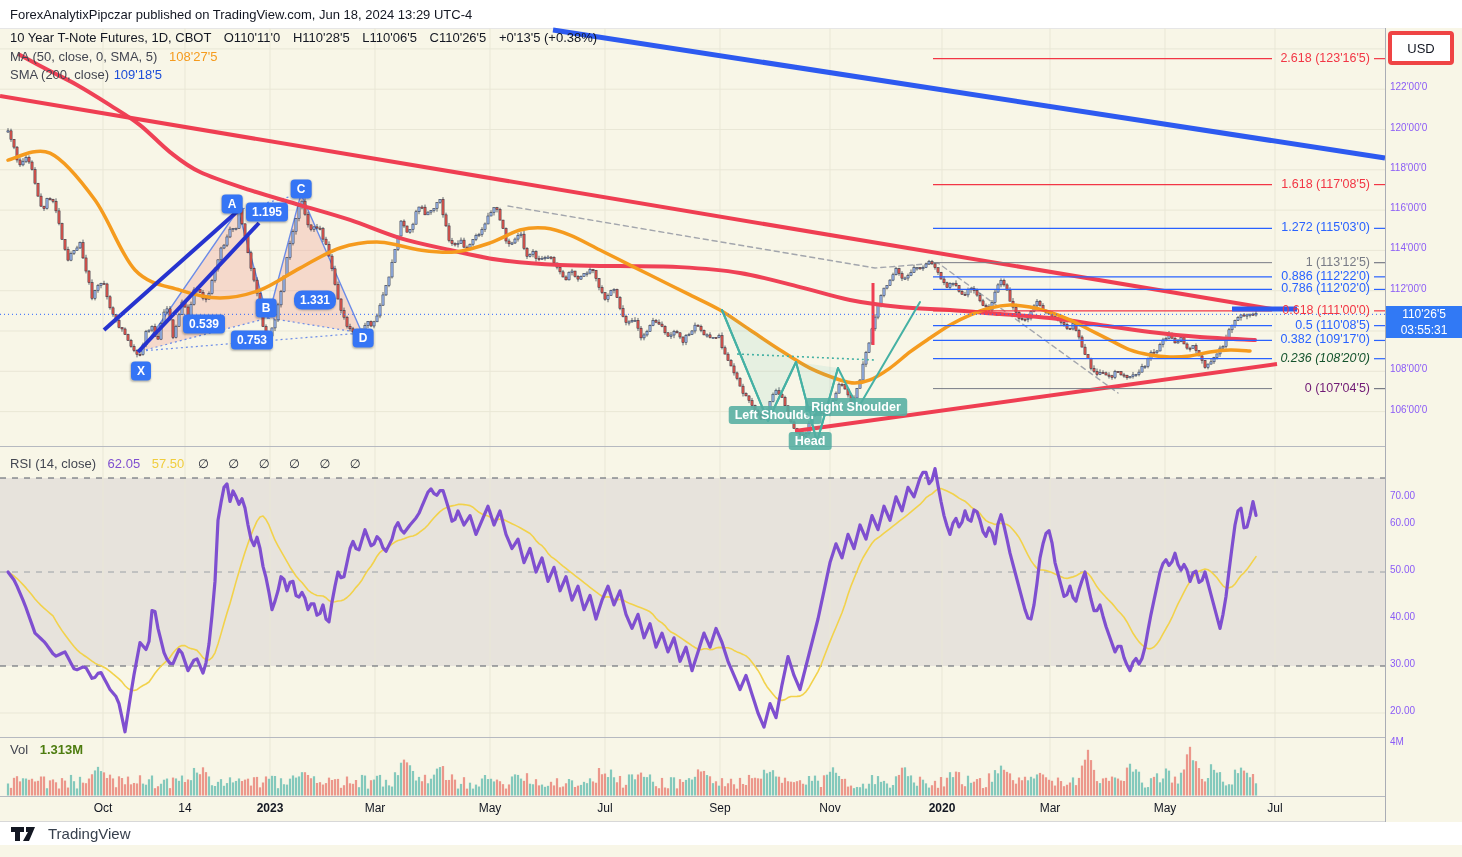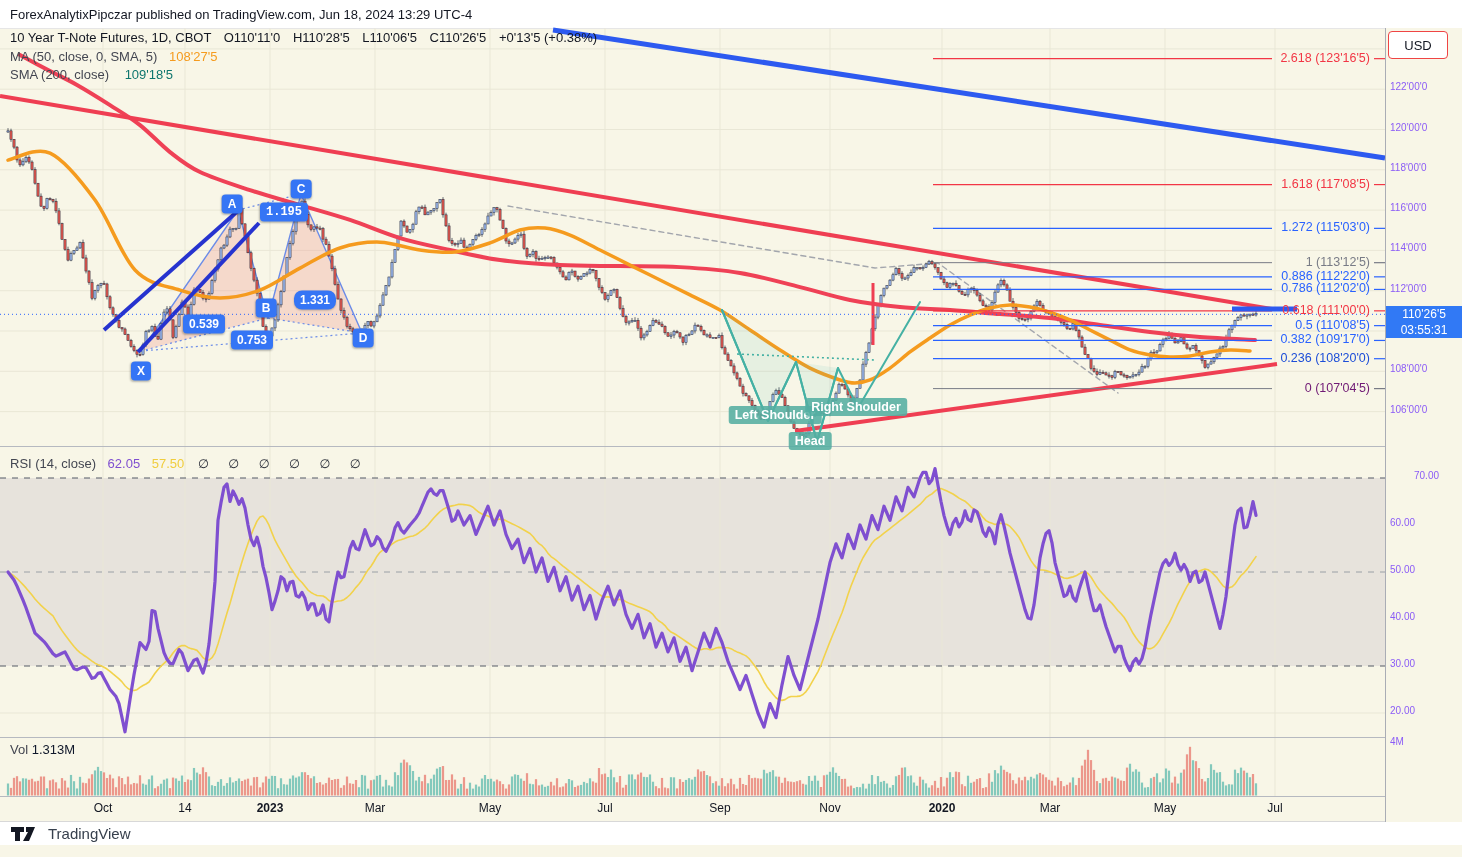--- a/index.html
+++ b/index.html
@@ -8,34 +8,34 @@
   .abs{position:absolute;}
   #topbar{left:0;top:0;width:1462px;height:28px;background:#fff;border-bottom:1px solid #e6e6e6;
           display:flex;align-items:center;}
   #topbar span{margin-left:10px;font-size:13px;color:#131722;}
   #bottombar{left:0;top:822px;width:1462px;height:23px;background:#fff;display:flex;align-items:center;}
   #chart-svg{left:0;top:0;}
   .hdr{left:10px;font-size:13px;color:#131722;white-space:nowrap;z-index:30;}
   .hdr .pc{margin-left:9px;}
   .hdr .muted{color:#434651;}
   .hdr .orange{color:#f59b1e;margin-left:8px;}
-  .hdr .red{color:#0f766e;margin-left:12px;}
+  .hdr .red{color:#1d4ed8;margin-left:1px;}
   .hdr .purple{color:#7f4fd0;margin-left:8px;}
   .hdr .yellow{color:#f0cd3d;margin-left:8px;}
   .hdr .empties{color:#2a2e39;margin-left:10px;letter-spacing:8px;font-size:12.5px;}
-  .hdr .teal{color:#0f172a;}
+  .hdr .teal{color:#4d7c0f;margin-left:8px;font-weight:bold;}
   .tick{position:absolute;left:1390px;font-size:10px;color:#8b5cf6;white-space:nowrap;}
   .fib-label{position:absolute;left:1040px;width:330px;text-align:right;font-size:12.5px;white-space:nowrap;z-index:20;}
   .badge-blue{position:absolute;transform:translate(-50%,-50%);background:#3575f5;color:#fff;
       font-size:12px;font-weight:bold;padding:2px 6px;border-radius:4px;line-height:15px;z-index:25;
       box-shadow:0 1px 2px rgba(0,0,0,.25);}
   .badge-teal{position:absolute;transform:translate(-50%,-50%);background:rgba(84,174,162,.88);color:#fff;
       font-size:12.5px;font-weight:bold;padding:2px 6px;border-radius:3px;white-space:nowrap;z-index:25;}
   #axis-col{left:1386px;top:28px;width:76px;height:794px;background:#f8f6e7;z-index:15;}
-  #usd-btn{position:absolute;left:2px;top:3px;width:58px;height:26px;background:#fff;border:1px solid #ef4444;
+  #usd-btn{position:absolute;left:2px;top:3px;width:58px;height:26px;background:#fff;border:4px solid #ef4444;
       border-radius:4px;font-size:13px;color:#131722;display:flex;align-items:center;justify-content:center;}
   #price-badge{position:absolute;left:0;top:278px;width:76px;height:32px;background:#3179f5;color:#fff;
       font-size:12px;text-align:center;line-height:16px;z-index:26;}
   .tlabel{position:absolute;top:801px;transform:translateX(-50%);font-size:12px;color:#131722;z-index:16;}
   .tlabel.year{font-weight:bold;}
   #brand-text{font-size:15px;color:#37404d;margin-left:8px;}
 </style>
 </head>
 <body>
 <div id="app">
@@ -1437,30 +1437,30 @@
 <div id="fib-layer">
       <div class="fib-label" style="top: 50.6526px; color: rgb(242, 54, 69);">2.618 (123'16'5)</div>
       <div class="fib-label" style="top: 176.59px; color: rgb(242, 54, 69);">1.618 (117'08'5)</div>
       <div class="fib-label" style="top: 220.356px; color: rgb(41, 98, 255);">1.272 (115'03'0)</div>
       <div class="fib-label" style="top: 254.671px; color: rgb(120, 123, 134);">1 (113'12'5)</div>
       <div class="fib-label" style="top: 268.837px; color: rgb(41, 98, 255);">0.886 (112'22'0)</div>
       <div class="fib-label" style="top: 281.431px; color: rgb(41, 98, 255);">0.786 (112'02'0)</div>
       <div class="fib-label" style="top: 302.85px; color: rgb(242, 54, 69);">0.618 (111'00'0)</div>
       <div class="fib-label" style="top: 317.64px; color: rgb(41, 98, 255);">0.5 (110'08'5)</div>
       <div class="fib-label" style="top: 332.45px; color: rgb(41, 98, 255);">0.382 (109'17'0)</div>
-      <div class="fib-label" style="top: 350.706px; color: #1d4ed8;">0.236 (108'20'0)</div>
+      <div class="fib-label" style="top: 350.706px; color: #14532d; font-style: italic;">0.236 (108'20'0)</div>
       <div class="fib-label" style="top: 380.609px; color: #701a75;">0 (107'04'5)</div>
     </div>
 <div id="badge-layer">
       <div class="badge-blue" style="left: 141px; top: 371px;">X</div>
       <div class="badge-blue" style="left: 232px; top: 204px;">A</div>
       <div class="badge-blue" style="left: 266px; top: 308px;">B</div>
       <div class="badge-blue" style="left: 301px; top: 189px;">C</div>
       <div class="badge-blue" style="left: 363px; top: 338px;">D</div>
-      <div class="badge-blue" style="left: 284px; top: 212px; font-family: Liberation Mono, monospace;">1.195</div>
+      <div class="badge-blue" style="left: 267px; top: 212px;">1.195</div>
       <div class="badge-blue" style="left: 204px; top: 324px;">0.539</div>
       <div class="badge-blue" style="left: 252px; top: 340px;">0.753</div>
       <div class="badge-blue" style="left: 315px; top: 300px; border-radius: 8px;">1.331</div>
       <div class="badge-teal" style="left: 775px; top: 415px;">Left Shoulder</div>
       <div class="badge-teal" style="left: 856px; top: 407px;">Right Shoulder</div>
       <div class="badge-teal" style="left: 810px; top: 441px;">Head</div>
     </div>
 <div id="time-layer">
       <div class="tlabel" style="left: 103px;">Oct</div>
       <div class="tlabel" style="left: 185px;">14</div>
@@ -1482,21 +1482,21 @@
   </div>
   <div id="tick-layer">
         <div class="tick" style="left: 4px; top: 53.2px;">122'00'0</div>
         <div class="tick" style="left: 4px; top: 93.5px;">120'00'0</div>
         <div class="tick" style="left: 4px; top: 133.8px;">118'00'0</div>
         <div class="tick" style="left: 4px; top: 174.1px;">116'00'0</div>
         <div class="tick" style="left: 4px; top: 214.4px;">114'00'0</div>
         <div class="tick" style="left: 4px; top: 254.7px;">112'00'0</div>
         <div class="tick" style="left: 4px; top: 335.3px;">108'00'0</div>
         <div class="tick" style="left: 4px; top: 375.6px;">106'00'0</div>
-        <div class="tick" style="left: 4px; top: 442px; margin-left: 24px;">70.00</div>
+        <div class="tick" style="left: 4px; top: 462px;">70.00</div>
         <div class="tick" style="left: 4px; top: 489px;">60.00</div>
         <div class="tick" style="left: 4px; top: 536px;">50.00</div>
         <div class="tick" style="left: 4px; top: 583px;">40.00</div>
         <div class="tick" style="left: 4px; top: 630px;">30.00</div>
         <div class="tick" style="left: 4px; top: 677px;">20.00</div>
         <div class="tick" style="left: 4px; top: 708px;">4M</div>
       </div>
   <div id="price-badge">
     <div>110'26'5</div>
     <div>03:55:31</div>

